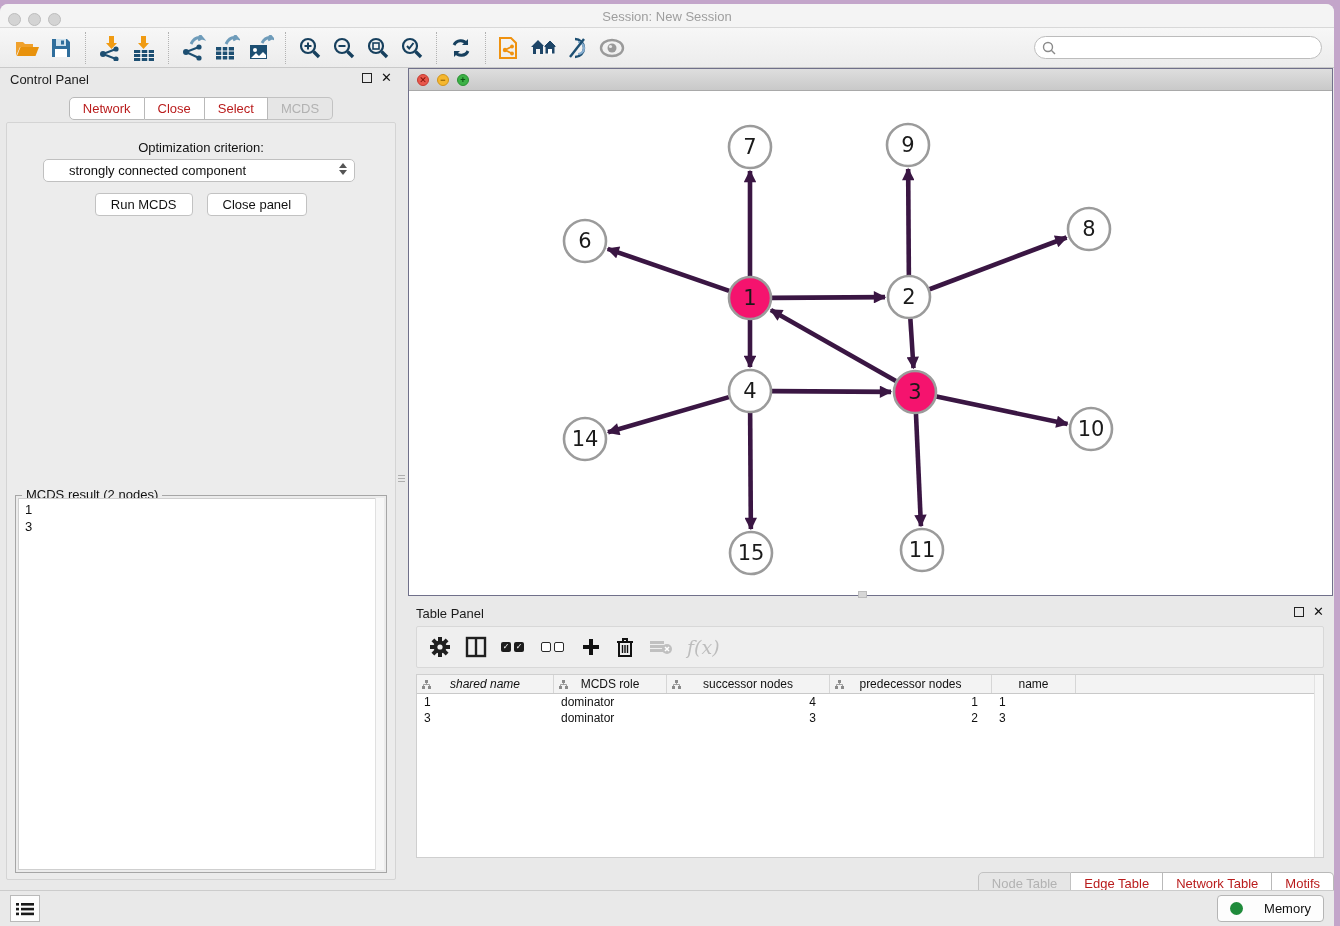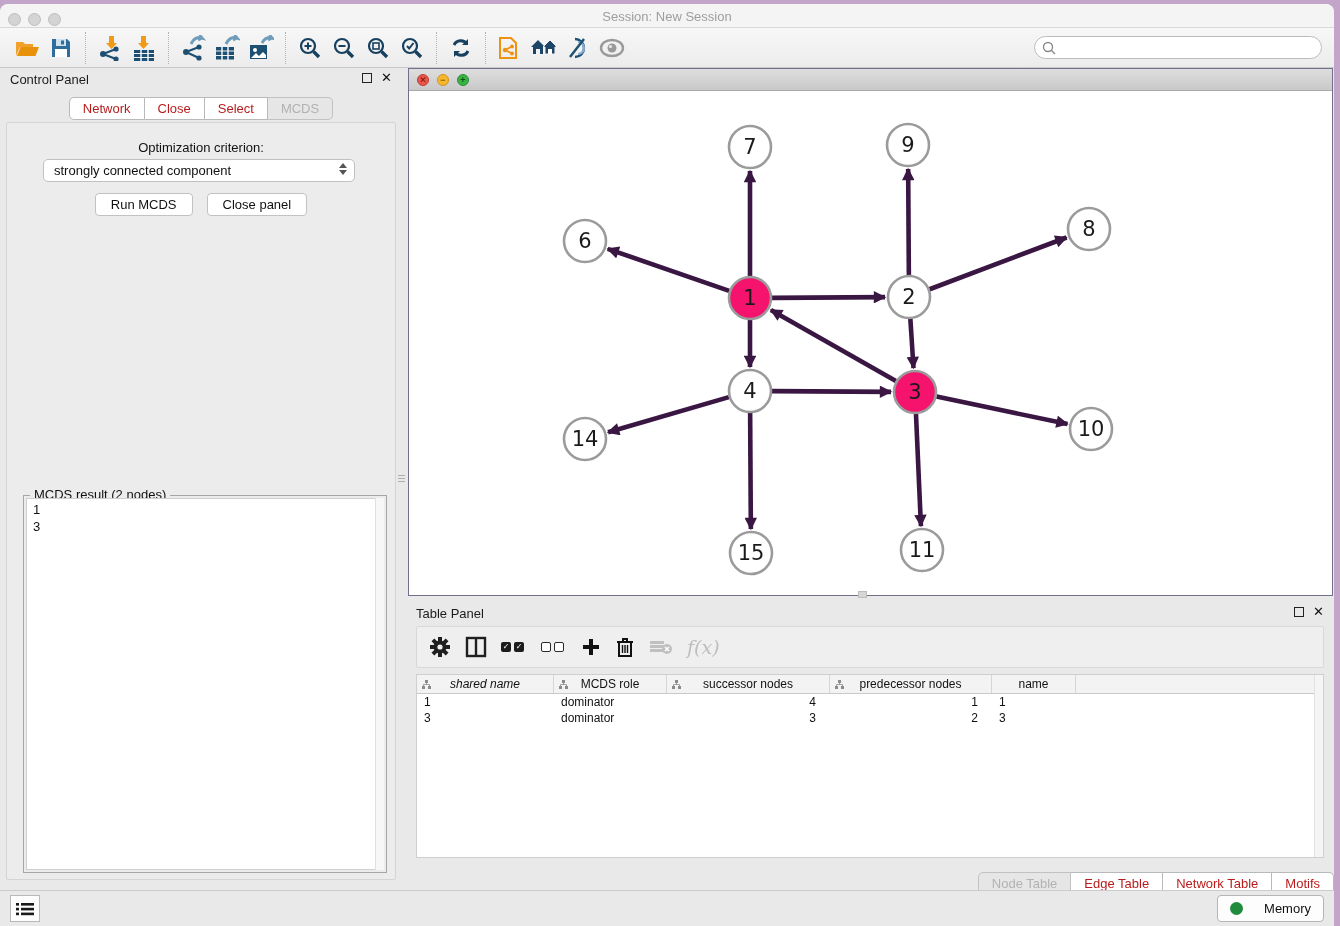--- a/index.html
+++ b/index.html
@@ -42,29 +42,29 @@
   .seg .tab:first-child { border-left:1px solid #b9b9b9; border-radius:5px 0 0 5px; }
   .seg .tab:last-child { border-radius:0 5px 5px 0; }
   .seg .tab.active { background:#e6e6e6; color:#b2b2b2; border-color:#c2c2c2; }
   .cp-tabs { position:absolute; top:29px; width:100%; display:flex; justify-content:center; }
 
   .cp-body { position:absolute; left:6px; top:54px; width:390px; height:758px; background:#ececec;
              border:1px solid #d4d4d4; border-radius:2px; }
   .opt-label { position:absolute; top:17px; width:100%; text-align:center; font-size:13px; color:#111; }
   .criterion { position:absolute; top:36px; left:36px; width:312px; height:23px; background:#fff;
                border:1px solid #c0c0c0; border-radius:5px; font-size:13px; color:#111;
-               display:flex; align-items:center; padding-left:10px; }
+               display:flex; align-items:center; padding-left:25px; }
   .stepper { position:absolute; right:7px; top:3px; display:flex; flex-direction:column; gap:2px; }
   .stepper i { width:0; height:0; border-left:4px solid transparent; border-right:4px solid transparent; }
   .stepper .up { border-bottom:5px solid #555; }
   .stepper .dn { border-top:5px solid #555; }
   .cp-buttons { position:absolute; top:70px; width:100%; display:flex; justify-content:center; gap:14px; }
   .btn { background:#fff; border:1px solid #c2c2c2; border-radius:4px; padding:3px 15px; font-size:13px; color:#111; }
 
-  .result-group { position:absolute; left:8px; right:8px; top:372px; height:378px; border:1px solid #a6a6a6;margin-left:8px; }
+  .result-group { position:absolute; left:8px; right:8px; top:372px; height:378px; border:1px solid #a6a6a6; }
   .result-legend { position:absolute; top:-9px; left:6px; background:#ececec; padding:0 4px; font-size:13px; color:#111; }
   .result-text { position:absolute; left:2px; top:2px; right:2px; bottom:2px; background:#fff;
                  border:1px solid #cfcfcf; font-size:13px; color:#111; padding:2px 0 0 6px;
                  white-space:pre; line-height:17px; }
   .result-scroll { position:absolute; right:2px; top:2px; bottom:2px; width:9px; background:#f7f7f7;
                    border-left:1px solid #e0e0e0; }
 
   
   .right-col { position:absolute; left:402px; top:0; width:932px; height:822px; }
 

